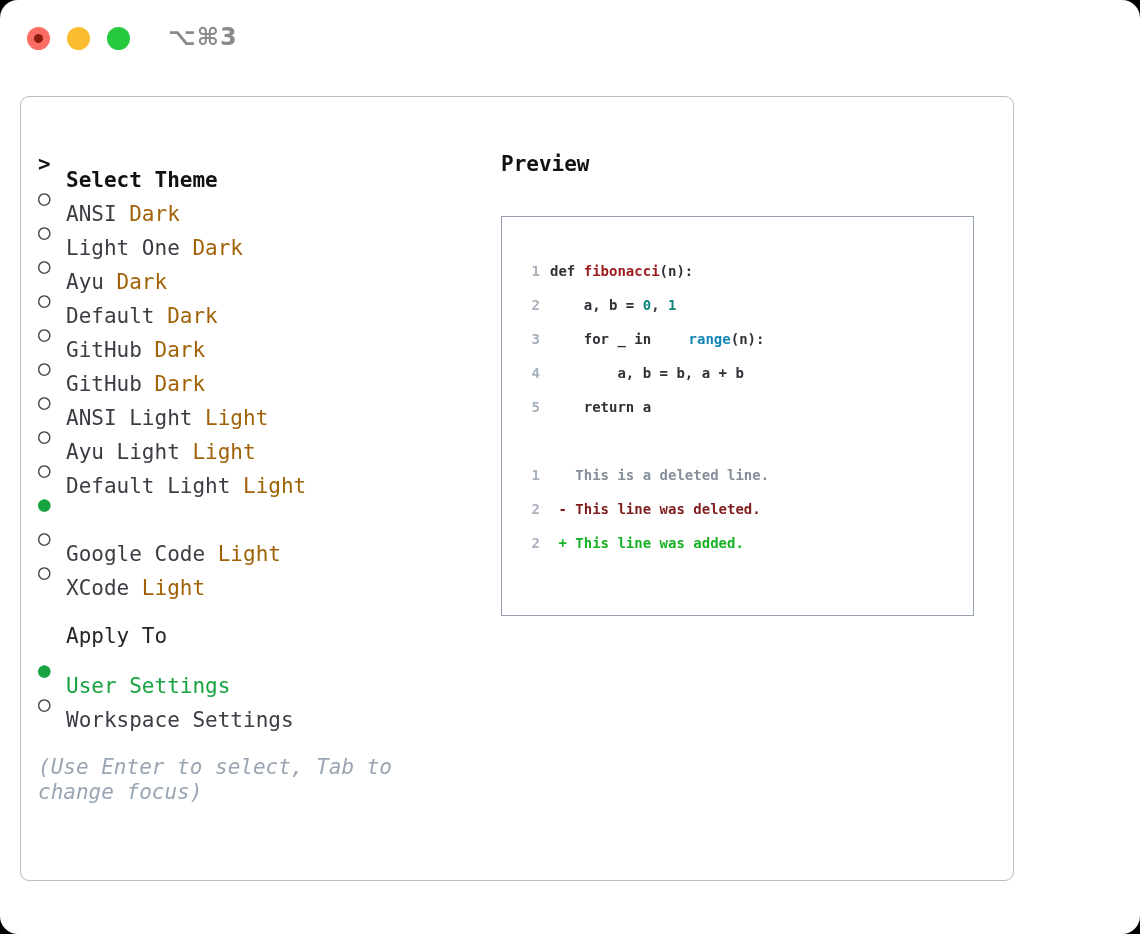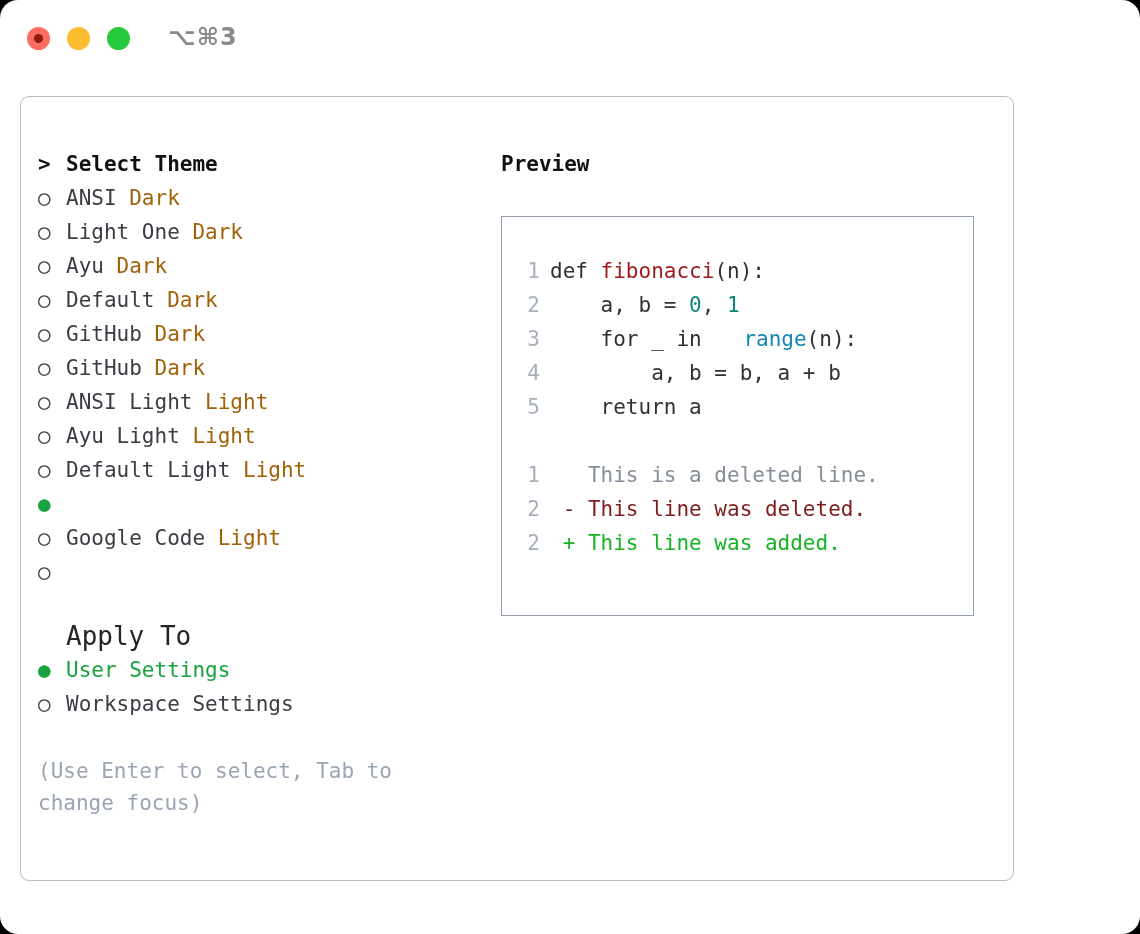--- a/index.html
+++ b/index.html
@@ -95,53 +95,54 @@
     position: absolute;
     left: 0px;
     top: 0;
     width: 26px;
     text-align: left;
     font-size: 21px;
   }
   .row-text {
     position: absolute;
     left: 28px;
-    top: 0;
+    top: 16px;
   }
 
   .heading-row .marker { color: #111111; font-weight: bold; }
   .heading-row .row-text { color: #111111; font-weight: bold; }
 
   .opt-marker-off { color: #3f4248; }
   .opt-marker-on  { color: #17a33f; }
 
   .opt-name      { color: #3a3d43; }
   .opt-name-sel  { color: #17a33f; }
   .opt-suffix    { color: #a16207; }
 
   .section-header {
     position: relative;
     height: 34px;
     line-height: 34px;
-    font-size: 26px;
+    font-size: 21px;
     color: #232529;
     padding-left: 28px;
     white-space: pre;
   }
 
   .spacer-sm { height: 30px; }
   .spacer-lg { height: 34px; }
 
   .hint {
     font-size: 21px;
-    line-height: 32px;
+    line-height: 25px;
     color: #9aa5b4;
     width: 410px;
     white-space: pre-wrap;
     word-break: break-word;
+    font-style: italic;
   }
 
   
   .right-col {
     position: absolute;
     left: 480px;
     top: 50px;
     width: 500px;
   }
   .preview-title {
@@ -162,23 +163,24 @@
   }
   .code-area {
     position: absolute;
     left: 12px;
     top: 37px;
     right: 6px;
   }
   .code-line {
     height: 34px;
     line-height: 34px;
-    font-size: 21px;
+    font-size: 14px;
     white-space: pre;
     color: #2e3136;
+    font-weight: bold;
   }
   .lineno {
     display: inline-block;
     width: 26px;
     text-align: right;
     color: #a6b0bc;
     margin-right: 10px;
   }
   .tok-fn   { color: #9c1a1a; }
   .tok-num  { color: #0f857c; }
@@ -217,21 +219,21 @@
           <div class="row"><span class="marker opt-marker-off">○</span><span class="row-text"><span class="opt-name">Light One</span><span class="opt-suffix"> Dark</span></span></div>
           <div class="row"><span class="marker opt-marker-off">○</span><span class="row-text"><span class="opt-name">Ayu</span><span class="opt-suffix"> Dark</span></span></div>
           <div class="row"><span class="marker opt-marker-off">○</span><span class="row-text"><span class="opt-name">Default</span><span class="opt-suffix"> Dark</span></span></div>
           <div class="row"><span class="marker opt-marker-off">○</span><span class="row-text"><span class="opt-name">GitHub</span><span class="opt-suffix"> Dark</span></span></div>
           <div class="row"><span class="marker opt-marker-off">○</span><span class="row-text"><span class="opt-name">GitHub</span><span class="opt-suffix"> Dark</span></span></div>
           <div class="row"><span class="marker opt-marker-off">○</span><span class="row-text"><span class="opt-name">ANSI Light</span><span class="opt-suffix"> Light</span></span></div>
           <div class="row"><span class="marker opt-marker-off">○</span><span class="row-text"><span class="opt-name">Ayu Light</span><span class="opt-suffix"> Light</span></span></div>
           <div class="row"><span class="marker opt-marker-off">○</span><span class="row-text"><span class="opt-name">Default Light</span><span class="opt-suffix"> Light</span></span></div>
           <div class="row"><span class="marker opt-marker-on">●</span></div>
           <div class="row"><span class="marker opt-marker-off">○</span><span class="row-text"><span class="opt-name">Google Code</span><span class="opt-suffix"> Light</span></span></div>
-          <div class="row"><span class="marker opt-marker-off">○</span></div>
+          <div class="row"><span class="marker opt-marker-off">○</span><span class="row-text"><span class="opt-name">XCode</span><span class="opt-suffix"> Light</span></span></div>
         </div>
 
       <div class="spacer-sm"></div>
 
       <div class="section-header">Apply To</div>
 
       <div id="apply-list">
           <div class="row"><span class="marker opt-marker-on">●</span><span class="row-text opt-name-sel">User Settings</span></div>
           <div class="row"><span class="marker opt-marker-off">○</span><span class="row-text opt-name">Workspace Settings</span></div>
         </div>

